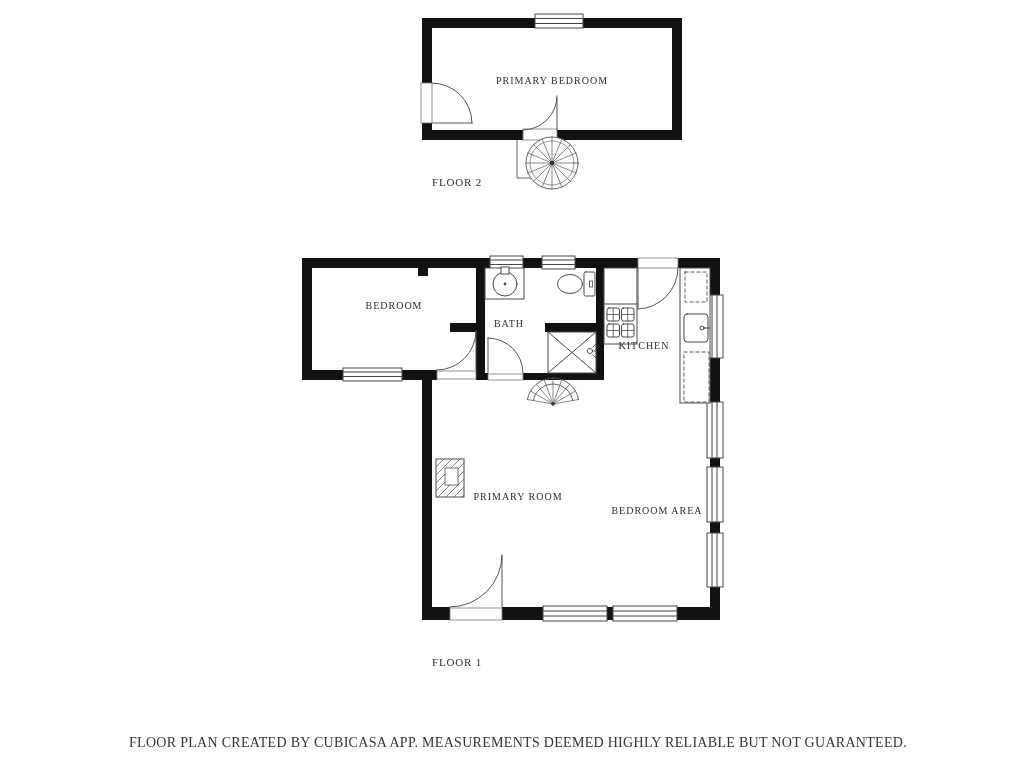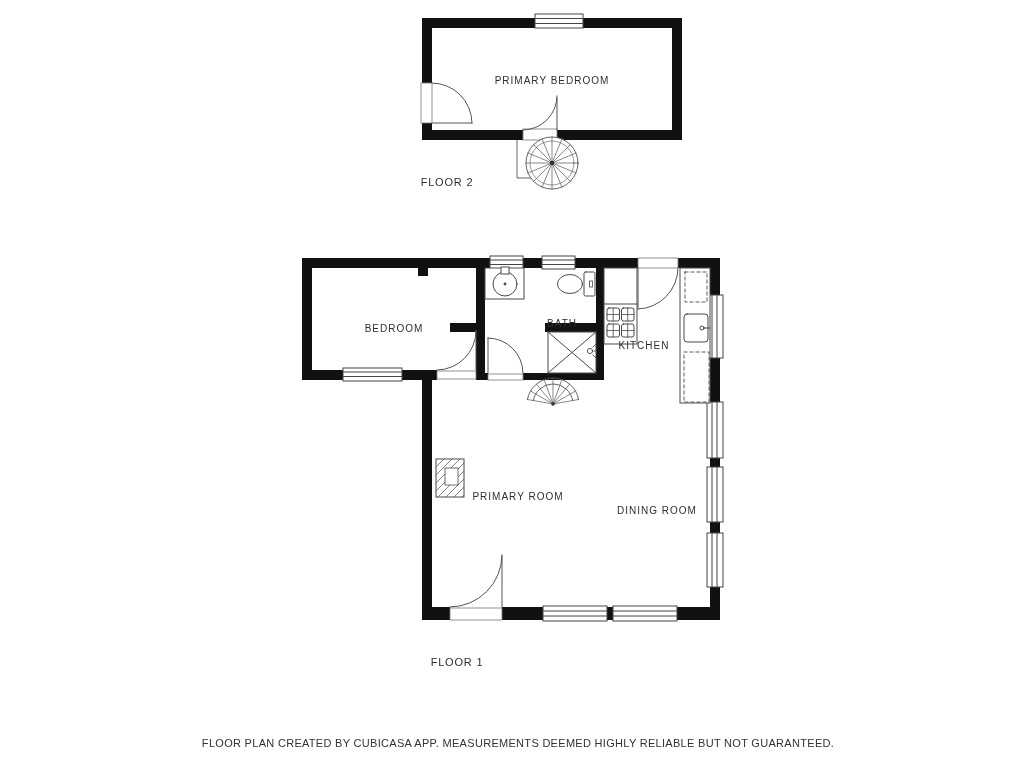--- a/index.html
+++ b/index.html
@@ -1,27 +1,27 @@
 <!DOCTYPE html>
 <html><head>
 <meta charset="utf-8">
 <style>
   html,body{margin:0;padding:0;background:#fff;}
   .canvas{
     position:relative;width:1024px;height:768px;background:#ffffff;overflow:hidden;
-    font-family:Liberation Sans, sans-serif;
+    font-family:Liberation Serif, serif;
   }
   .plan-svg{position:absolute;left:0;top:0;}
   .label{
     position:absolute;transform:translate(-50%,-50%);
     color:#2e2e2e;white-space:nowrap;line-height:1;
   }
   .room-label{font-size:10px;letter-spacing:1px;font-weight:400;}
   .floor-label{font-size:11px;letter-spacing:0.8px;font-weight:400;}
-  .disclaimer{font-size:11px;letter-spacing:0.3px;color:#333;padding-left:12px;}
+  .disclaimer{font-size:14px;letter-spacing:0.3px;color:#333;padding-left:12px;}
 </style>
 </head>
 <body>
 
 <div class="canvas">
 
 <svg class="plan-svg" width="1024" height="768" viewBox="0 0 1024 768">
 
   <g stroke-linecap="square">
 
@@ -276,23 +276,23 @@
         <line x1="553" y1="404" x2="569.7" y2="384.1"></line>
         <line x1="553" y1="404" x2="575.5" y2="391"></line>
         <line x1="553" y1="404" x2="578.6" y2="399.5"></line>
       </g>
       <circle cx="553" cy="404" r="1.8" fill="#333" stroke="none"></circle>
     </g>
   </g>
 </svg>
 
   <div class="label room-label" style="left:552px;top:81px;">PRIMARY BEDROOM</div>
-  <div class="label floor-label" style="left:447px;top:182px;">FLOOR 2</div>
-
-  <div class="label room-label" style="left:394px;top:329px;">BEDROOM</div>
-  <div class="label room-label" style="left:562px;top:324px;">BATH</div>
+  <div class="label floor-label" style="left:457px;top:182px;">FLOOR 2</div>
+
+  <div class="label room-label" style="left:394px;top:306px;">BEDROOM</div>
+  <div class="label room-label" style="left:509px;top:324px;">BATH</div>
   <div class="label room-label" style="left:644px;top:346px;">KITCHEN</div>
   <div class="label room-label" style="left:518px;top:497px;">PRIMARY ROOM</div>
-  <div class="label room-label" style="left:657px;top:511px;">DINING ROOM</div>
+  <div class="label room-label" style="left:657px;top:511px;">BEDROOM AREA</div>
   <div class="label floor-label" style="left:457px;top:662px;">FLOOR 1</div>
 
   <div class="label disclaimer" style="left:512px;top:743px;">FLOOR PLAN CREATED BY CUBICASA APP. MEASUREMENTS DEEMED HIGHLY RELIABLE BUT NOT GUARANTEED.</div>
 </div>
 
 </body></html>

